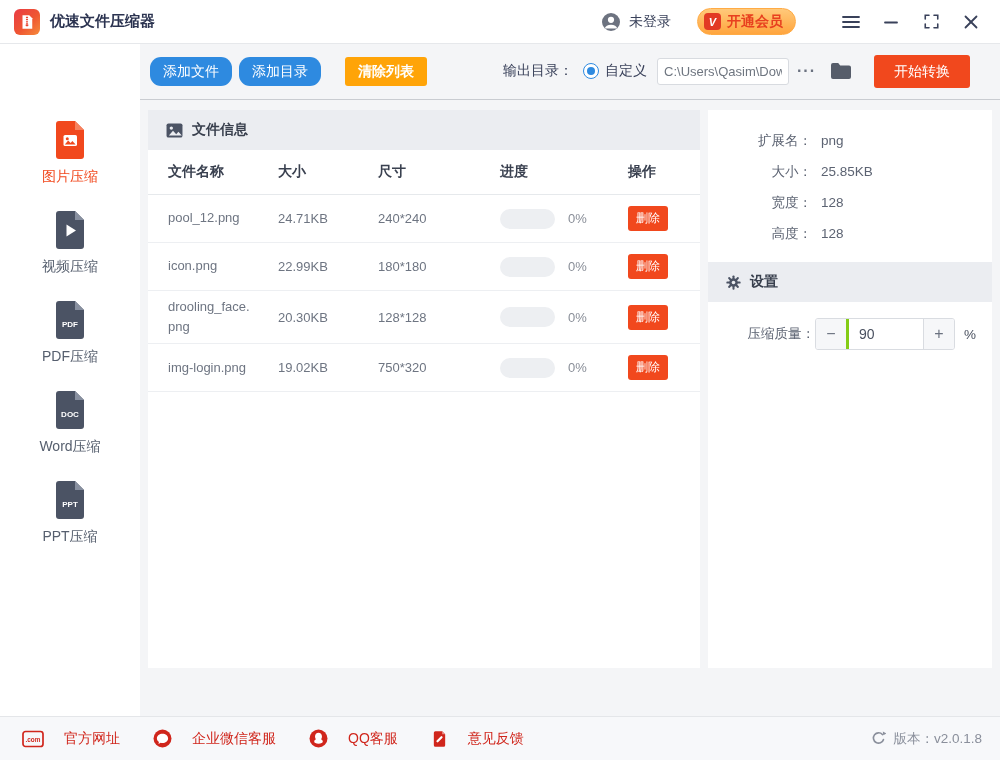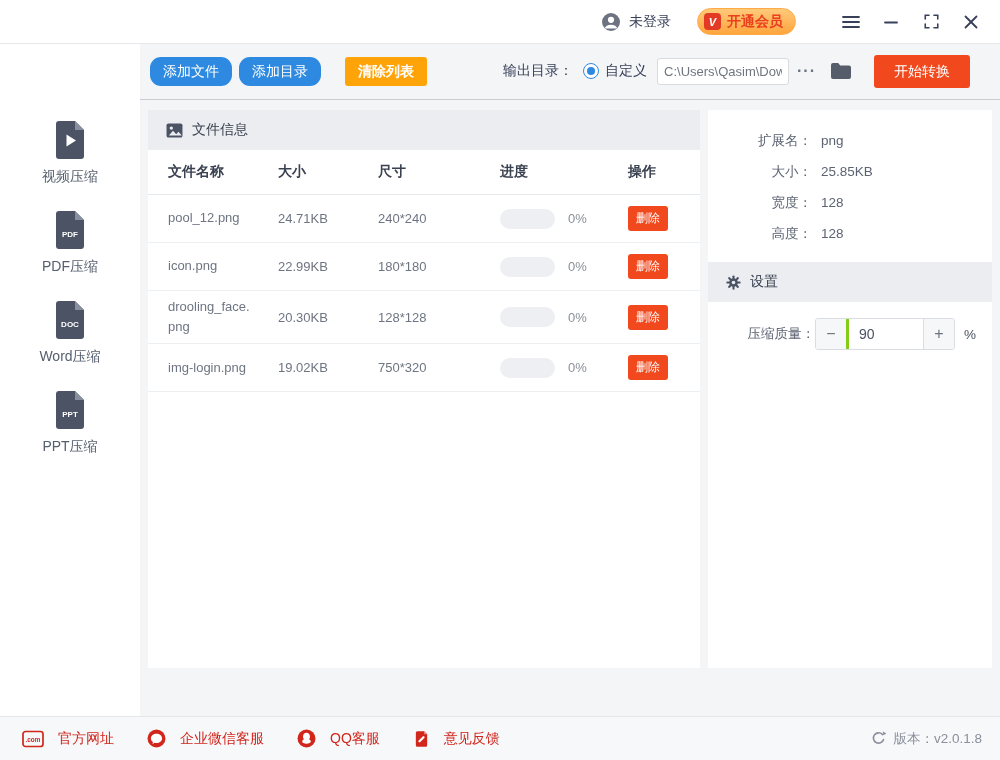--- a/index.html
+++ b/index.html
@@ -53,21 +53,21 @@
   .custom-label { font-size:14px; color:#39415a; margin-left:6px;font-family:Liberation Serif, serif; }
   .path-input { width:132px; height:27px; margin-left:10px; border:1px solid #d8dbe0; border-radius:3px;
                 padding:0 6px; font-size:13px; color:#6f7680; background:#fff; font-family:inherit; }
   .more-dots { margin-left:8px; font-size:16px; font-weight:700; color:#6b7280; letter-spacing:1px; cursor:pointer; }
   .folder-btn { margin-left:14px; cursor:pointer; display:flex; }
   .btn-start { margin-left:22px; background:#f1481d; padding:8px 20px; font-size:14px; }
 
   
   .panels { display:flex; gap:8px; padding:10px 8px 0 8px; height:568px; flex:none; }
   .panel-header { height:40px; flex:none; background:#ebedf1; display:flex; align-items:center; gap:9px;
-                  padding:0 18px; font-size:14px; font-weight:400; color:#39404e; }
+                  padding:0 18px; font-size:14px; font-weight:700; color:#39404e; }
 
   .file-panel { width:552px; flex:none; background:#fff; display:flex; flex-direction:column; }
   .thead, .trow { display:grid; grid-template-columns:110px 100px 122px 128px 1fr; align-items:center; padding-left:20px; }
   .thead { height:45px; font-size:14px; font-weight:700; color:#3a4150; border-bottom:1px solid #e6e9ec; }
   .trow { min-height:48px; font-size:13px; color:#6e7582; border-bottom:1px solid #edeff2; }
   .cell-name { word-break:break-all; line-height:1.55; padding:6px 28px 6px 0; }
   .cell-progress { display:flex; align-items:center; gap:13px; }
   .pbar { width:55px; height:20px; border-radius:10px; background:#edeff2; }
   .ptext { font-size:13px; color:#8a8f99; }
   .btn-del { width:40px; height:25px; background:#f1481d; color:#fff; border:none; border-radius:3px;
@@ -82,31 +82,46 @@
   .settings-body .flabel { width:107px; text-align:right; flex:none; }
   .stepper { display:flex; margin-left:0; height:32px; border:1px solid #d9dce1; border-radius:3px; overflow:hidden; margin-left:0; }
   .step-btn { width:30px; background:#f6f7f9; border:none; color:#6b7280; font-size:16px; cursor:pointer; font-family:inherit; }
   .step-input { width:78px; border:none; border-left:3px solid #84cc16; border-right:1px solid #d9dce1;
                 padding:0 0 0 10px; font-size:14px; color:#4a5160; font-family:inherit; }
   .unit { margin-left:9px; color:#4a5160; }
 
   
   .footer { height:44px; flex:none; background:#f7f8fa; border-top:1px solid #e4e6e9;
             display:flex; align-items:center; padding:0 18px 0 22px; }
-  .flink { display:flex; align-items:center; gap:14px; margin-right:33px; cursor:pointer; }
+  .flink { display:flex; align-items:center; gap:20px; margin-right:33px; cursor:pointer; }
   .flink-label { font-size:14px; color:#d0261c; }
   .version-box { margin-left:auto; display:flex; align-items:center; gap:7px; }
   .version-text { font-size:13.5px; color:#8a8f9b; }
 </style>
 </head>
 <body>
 
 <div class="app">
 
   <header class="titlebar">
+    <div class="app-id">
+      <div class="app-logo">
+        <svg width="18" height="18" viewBox="0 0 24 24">
+          <path d="M6 3 h9 l4 4 v14 H6 z" fill="#fff"></path>
+          <g fill="#ea4433">
+            <rect x="10.6" y="5" width="2.8" height="1.6" rx="0.4"></rect>
+            <rect x="10.6" y="7.6" width="2.8" height="1.6" rx="0.4"></rect>
+            <rect x="10.6" y="10.2" width="2.8" height="1.6" rx="0.4"></rect>
+            <rect x="10.6" y="12.8" width="2.8" height="1.6" rx="0.4"></rect>
+            <rect x="10.2" y="15" width="3.6" height="2.6" rx="0.8"></rect>
+          </g>
+        </svg>
+      </div>
+      <span class="app-title">优速文件压缩器</span>
+    </div>
 
     <div class="tb-right">
       <div class="user-box">
         <span style="display:flex;">
           <svg width="20" height="20" viewBox="0 0 20 20">
             <circle cx="10" cy="10" r="9" fill="#6d7380"></circle>
             <circle cx="10" cy="7.8" r="3.1" fill="#fff"></circle>
             <path d="M3.6 16.6 a6.6 5.2 0 0 1 12.8 0 z" fill="#fff"></path>
           </svg>
         </span>
@@ -149,20 +164,32 @@
               </g>
             </svg>
         </span>
       </div>
     </div>
   </header>
 
   <div class="main">
 
     <aside class="sidebar">
+      <div class="side-item active">
+        <span>
+          <svg width="34" height="40" viewBox="0 0 34 40">
+            <path d="M3 4 a3 3 0 0 1 3 -3 h16 l9 9 v26 a3 3 0 0 1 -3 3 H6 a3 3 0 0 1 -3 -3 z" fill="#f1481d"></path>
+            <path d="M22 1 l9 9 h-9 z" fill="#f6825f"></path>
+            <rect x="10.5" y="15" width="13.5" height="11" rx="1.6" fill="#fff"></rect>
+            <circle cx="14.3" cy="18.8" r="1.5" fill="#f1481d"></circle>
+            <path d="M11.8 24.4 l3.4 -4 2.4 2.7 1.8 -2 3.2 3.3 z" fill="#f1481d"></path>
+          </svg>
+        </span>
+        <span class="side-label">图片压缩</span>
+      </div>
 
       <div class="side-item">
         <span>
           <svg width="34" height="40" viewBox="0 0 34 40">
             <path d="M3 4 a3 3 0 0 1 3 -3 h16 l9 9 v26 a3 3 0 0 1 -3 3 H6 a3 3 0 0 1 -3 -3 z" fill="#4b5364"></path>
             <path d="M22 1 l9 9 h-9 z" fill="#8890a0"></path>
             <path d="M13.5 14.5 l9.5 6 -9.5 6 z" fill="#fff"></path>
           </svg>
         </span>
         <span class="side-label">视频压缩</span>

